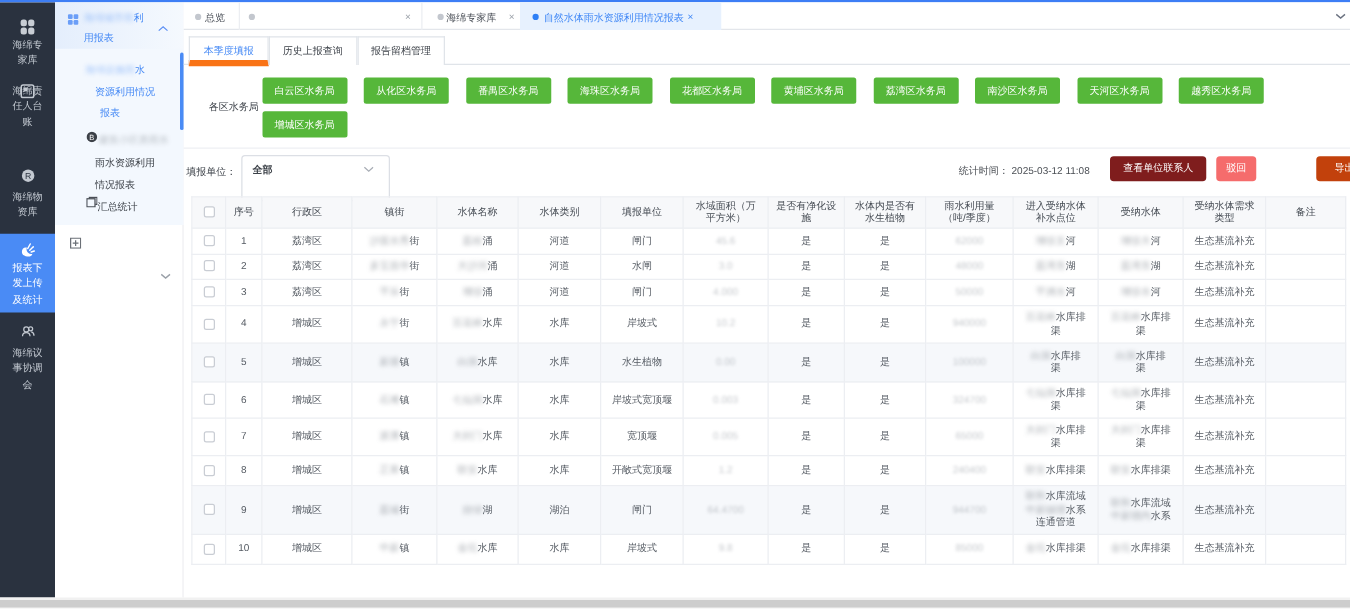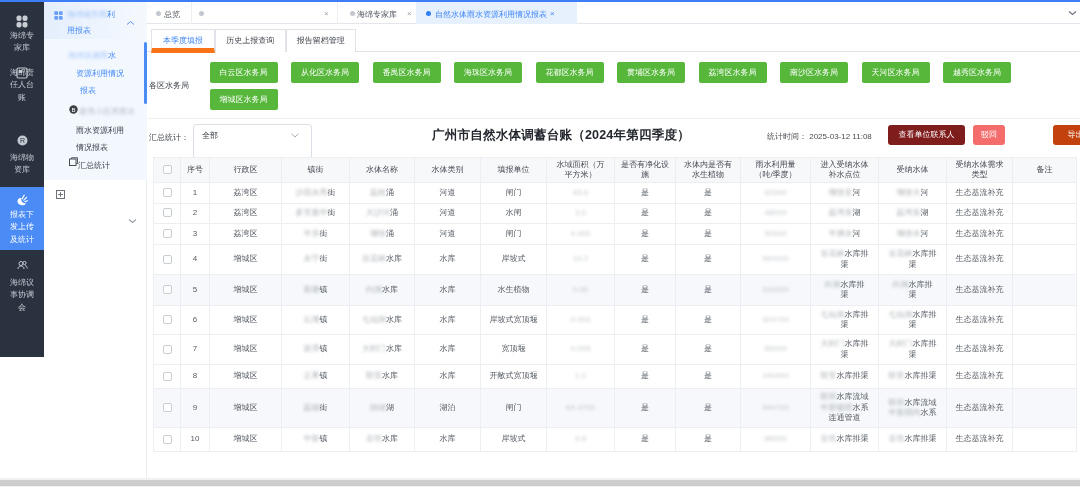--- a/index.html
+++ b/index.html
@@ -5,21 +5,21 @@
 * { margin:0; padding:0; box-sizing:border-box; }
 html,body { width:1080px; height:487px; overflow:hidden; background:#fff;
   font-family:"Liberation Sans", sans-serif; }
 .abs { position:absolute; }
 #stage { position:relative; width:1080px; height:487px; }
 
 
 #topstrip { left:0; top:0; width:1080px; height:2px; background:#3d7ef5; }
 
 
-#sbdark { left:0; top:2px; width:44px; height:355px; background:#2a323f; }
+#sbdark { left:0; top:2px; width:44px; height:476px; background:#2a323f; }
 .sbitem { position:absolute; left:0; width:44px; text-align:center;
   color:#c3c9d1; font-size:8px; line-height:12.4px; }
 .sbicon { position:absolute; }
 #sbactive { position:absolute; left:0; top:185px; width:44px; height:63px; background:#4a8bf5; }
 
 
 #menu { left:44px; top:2px; width:103px; height:476px; background:#fff; border-right:1px solid #ececf0; }
 .m-blue { color:#4589f5; }
 .m-dark { color:#3c4148; }
 .mtxt { position:absolute; font-size:8px; line-height:16px; }
@@ -49,21 +49,21 @@
 .itab { position:absolute; top:0; height:23px; line-height:22px; text-align:center; font-size:8px;
   border:1px solid #e0e4e9; border-bottom:none; background:#fff; color:#3c4148; }
 
 
 .gbtn { position:absolute; height:21px; width:68px; background:#56b73a; color:#fff;
   font-size:8px; line-height:21px; text-align:center; border-radius:2px; }
 
 
 .lbl { position:absolute; font-size:8px; color:#3c4148; }
 #sel { position:absolute; left:46px; top:122px; width:119px; height:37px; border:1px solid #dcdfe5;
-  border-radius:3px; background:#fff; }
+  border-radius:3px; background:#fff;font-weight:bold; }
 #title { position:absolute; left:134px; top:125px; width:560px; text-align:center;
   font-size:12.6px; font-weight:bold; color:#24282e; letter-spacing:0.15px; }
 .btn { position:absolute; top:123px; height:20px; border-radius:3px; color:#fff; font-size:8px;
   text-align:center; line-height:20px; }
 
 
 #tblwrap { position:absolute; left:6px; top:155px; }
 table { border-collapse:collapse; table-layout:fixed; width:923px; }
 td,th { border:1px solid #eceef2; font-size:8px; color:#555b63; text-align:center;
   padding:0 2px; font-weight:normal; line-height:10.5px; }
@@ -178,43 +178,42 @@
         <path d="M1 1.5 L4.5 4.5 L8 1.5" fill="none" stroke="#6b7280" stroke-width="1.1"></path>
       </svg>
     </div>
 
     <div class="itabrow">
       <div class="itab" style="left:4px;width:64px;color:#4589f5;border-bottom:5px solid #f97316;height:24px">本季度填报</div>
       <div class="itab" style="left:68px;width:70.5px">历史上报查询</div>
       <div class="itab" style="left:138.5px;width:70.5px">报告留档管理</div>
     </div>
 
-    <div class="lbl" style="left:2px;top:78px">各区水务局</div>
+    <div class="lbl" style="left:20px;top:78px">各区水务局</div>
     <div class="gbtn" style="left:62.5px;top:60px">白云区水务局</div>
     <div class="gbtn" style="left:144px;top:60px">从化区水务局</div>
     <div class="gbtn" style="left:225.5px;top:60px">番禺区水务局</div>
     <div class="gbtn" style="left:307px;top:60px">海珠区水务局</div>
     <div class="gbtn" style="left:388.5px;top:60px">花都区水务局</div>
     <div class="gbtn" style="left:470px;top:60px">黄埔区水务局</div>
     <div class="gbtn" style="left:551.5px;top:60px">荔湾区水务局</div>
     <div class="gbtn" style="left:633px;top:60px">南沙区水务局</div>
     <div class="gbtn" style="left:714.5px;top:60px">天河区水务局</div>
     <div class="gbtn" style="left:796px;top:60px">越秀区水务局</div>
     <div class="gbtn" style="left:62.5px;top:86.5px">增城区水务局</div>
 
     <div class="abs" style="left:0;top:116px;width:933px;height:1px;background:#eef0f3"></div>
 
-    <div class="lbl" style="left:2px;top:130px">汇总统计：</div>
+    <div class="lbl" style="left:2px;top:130px">填报单位：</div>
     <div id="sel">
       <span style="position:absolute;left:8px;top:5px;font-size:8px;color:#3c4148">全部</span>
       <svg style="position:absolute;right:12px;top:8px" width="8" height="5" viewBox="0 0 8 5">
         <path d="M0.5 0.8 L4 4 L7.5 0.8" fill="none" stroke="#a8adb5" stroke-width="1"></path>
       </svg>
     </div>
-    <div id="title">广州市自然水体调蓄台账（2024年第四季度）</div>
     <div class="lbl" style="left:620px;top:129px;color:#4a4e54">统计时间：&nbsp;2025-03-12 11:08</div>
     <div class="btn" style="left:741px;width:77px;background:#7f1d1d">查看单位联系人</div>
     <div class="btn" style="left:826px;width:32px;background:#f56c6c">驳回</div>
     <div class="btn" style="left:906px;width:61px;background:#c2410c">导出表格</div>
 
     <div id="tblwrap">
       <table>
         <colgroup>
           <col style="width:27px">
             <col style="width:29px">

